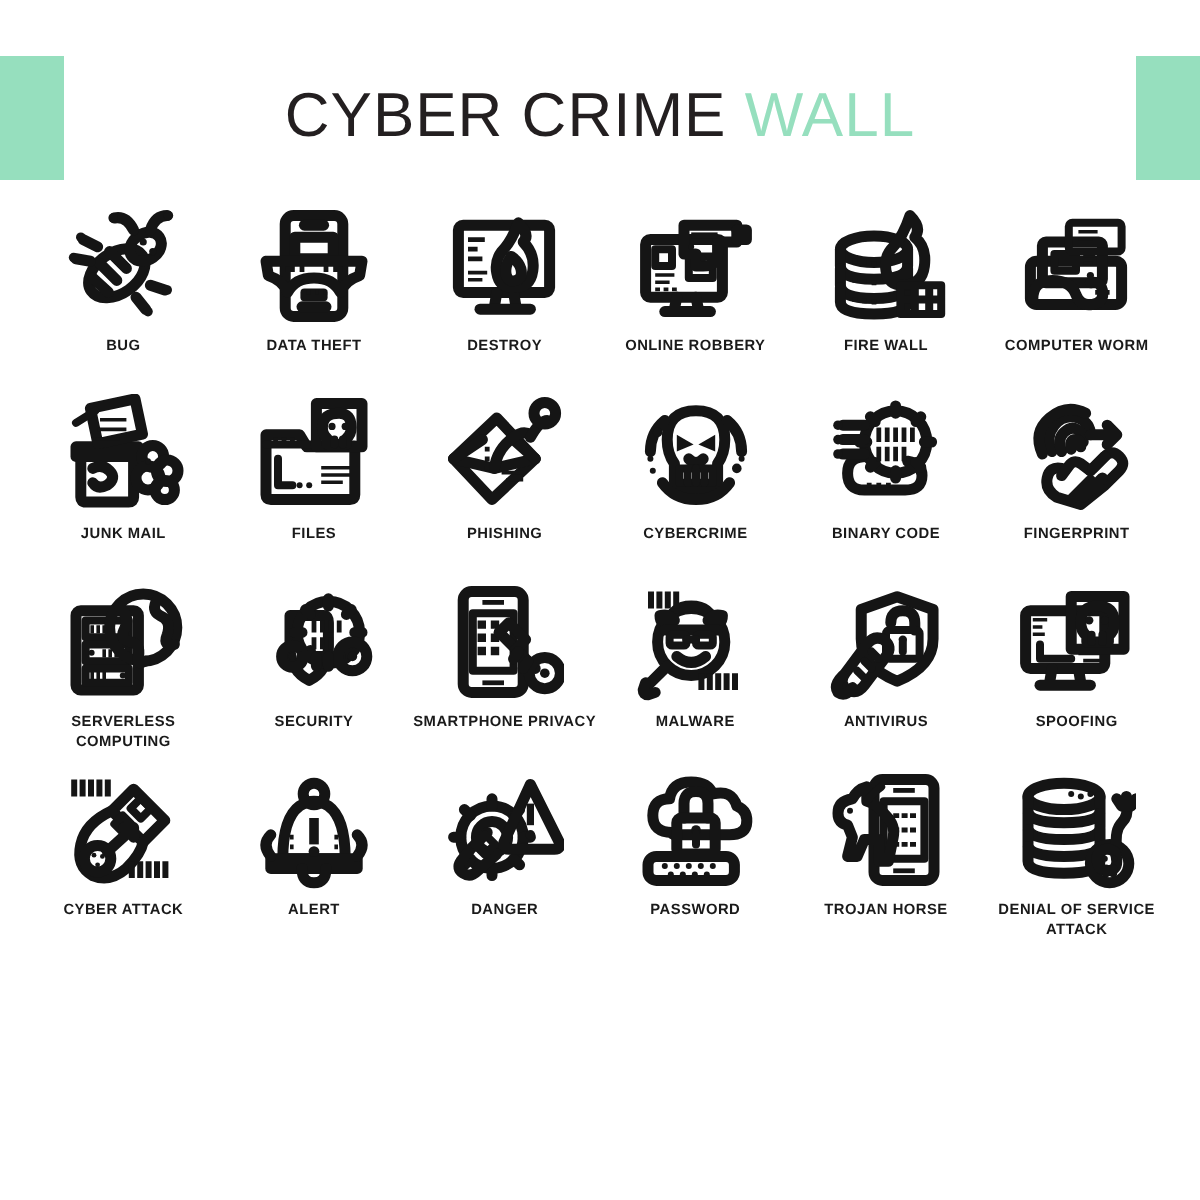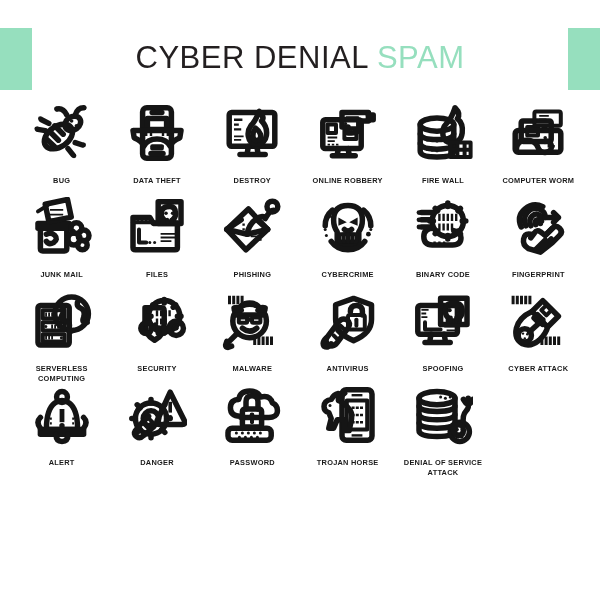--- a/index.html
+++ b/index.html
@@ -78,40 +78,40 @@
     vector-effect: non-scaling-stroke;
   }
   .icon-box svg .fill {
     fill: #151515;
     stroke: none;
   }
   .icon-box svg .thin {
     stroke-width: 4;
   }
   .label {
-    margin-top: 12px;
+    margin-top: 4px;
     font-size: 7.4px;
     letter-spacing: 0.25px;
     color: #1a1a1a;
     text-align: center;
     line-height: 9.5px;
     font-weight: 600;
     text-transform: uppercase;
     max-width: 92px;
   }
 </style>
 </head>
 <body>
 
 <div class="header">
   <div class="header-bar left"></div>
   <div class="header-bar right"></div>
   <div class="title">
-    <span class="t-dark">CYBER DENIAL</span>
-    <span class="t-green">SPAM</span>
+    <span class="t-dark">CYBER CRIME</span>
+    <span class="t-green">WALL</span>
   </div>
 </div>
 
 <div class="grid" id="icon-grid">
     <div class="cell">
       <div class="icon-box">
         <svg id="s-bug-icon" viewBox="0 0 100 100">
           <g>
 <ellipse cx="44" cy="56" rx="26" ry="17" transform="rotate(-35 44 56)"></ellipse>
 <ellipse cx="68" cy="34" rx="14" ry="11" transform="rotate(-35 68 34)"></ellipse>
@@ -373,20 +373,41 @@
 <circle cx="32" cy="62" r="9"></circle>
 <circle class="fill thin" cx="32" cy="62" r="3"></circle>
 <path d="M40 62 L72 62"></path>
 <circle cx="82" cy="62" r="12"></circle>
 <circle class="fill thin" cx="82" cy="62" r="4"></circle>
 <path d="M52 62 L52 70 M62 62 L62 70"></path>
 </g>
         </svg>
       </div>
       <div class="label">SECURITY</div>
+    </div>
+    <div class="cell">
+      <div class="icon-box">
+        <svg id="s-smartphone-privacy-icon" viewBox="0 0 100 100">
+          <g>
+<rect x="16" y="8" width="50" height="84" rx="7"></rect>
+<path class="fill" d="M32 15h18v4H32z"></path>
+<path class="fill" d="M32 82h18v4H32z"></path>
+<rect class="thin" x="24" y="26" width="34" height="48"></rect>
+<path class="fill thin" d="M28 32h7v7h-7z M39 32h7v7h-7z"></path>
+<path class="fill thin" d="M28 43h7v7h-7z M39 43h7v7h-7z"></path>
+<path class="fill thin" d="M28 54h7v7h-7z M39 54h7v7h-7z"></path>
+<path d="M46 42 L60 56 L76 72"></path>
+<path d="M46 42 L54 34 L68 48 L60 56"></path>
+<circle cx="84" cy="76" r="13"></circle>
+<circle class="fill thin" cx="84" cy="76" r="4"></circle>
+<path d="M62 58 L58 64 M70 66 L66 72"></path>
+</g>
+        </svg>
+      </div>
+      <div class="label">SMARTPHONE PRIVACY</div>
     </div>
     <div class="cell">
       <div class="icon-box">
         <svg id="s-malware-icon" viewBox="0 0 100 100">
           <g>
 <circle cx="46" cy="50" r="28"></circle>
 <path d="M26 70 L10 86"></path>
 <path d="M8 84 L6 90 Q6 94 10 94 L16 92"></path>
 <path d="M26 36 Q30 20 46 20 Q62 20 66 36"></path>
 <path d="M28 36 Q20 36 20 28 Q28 26 32 32"></path>

